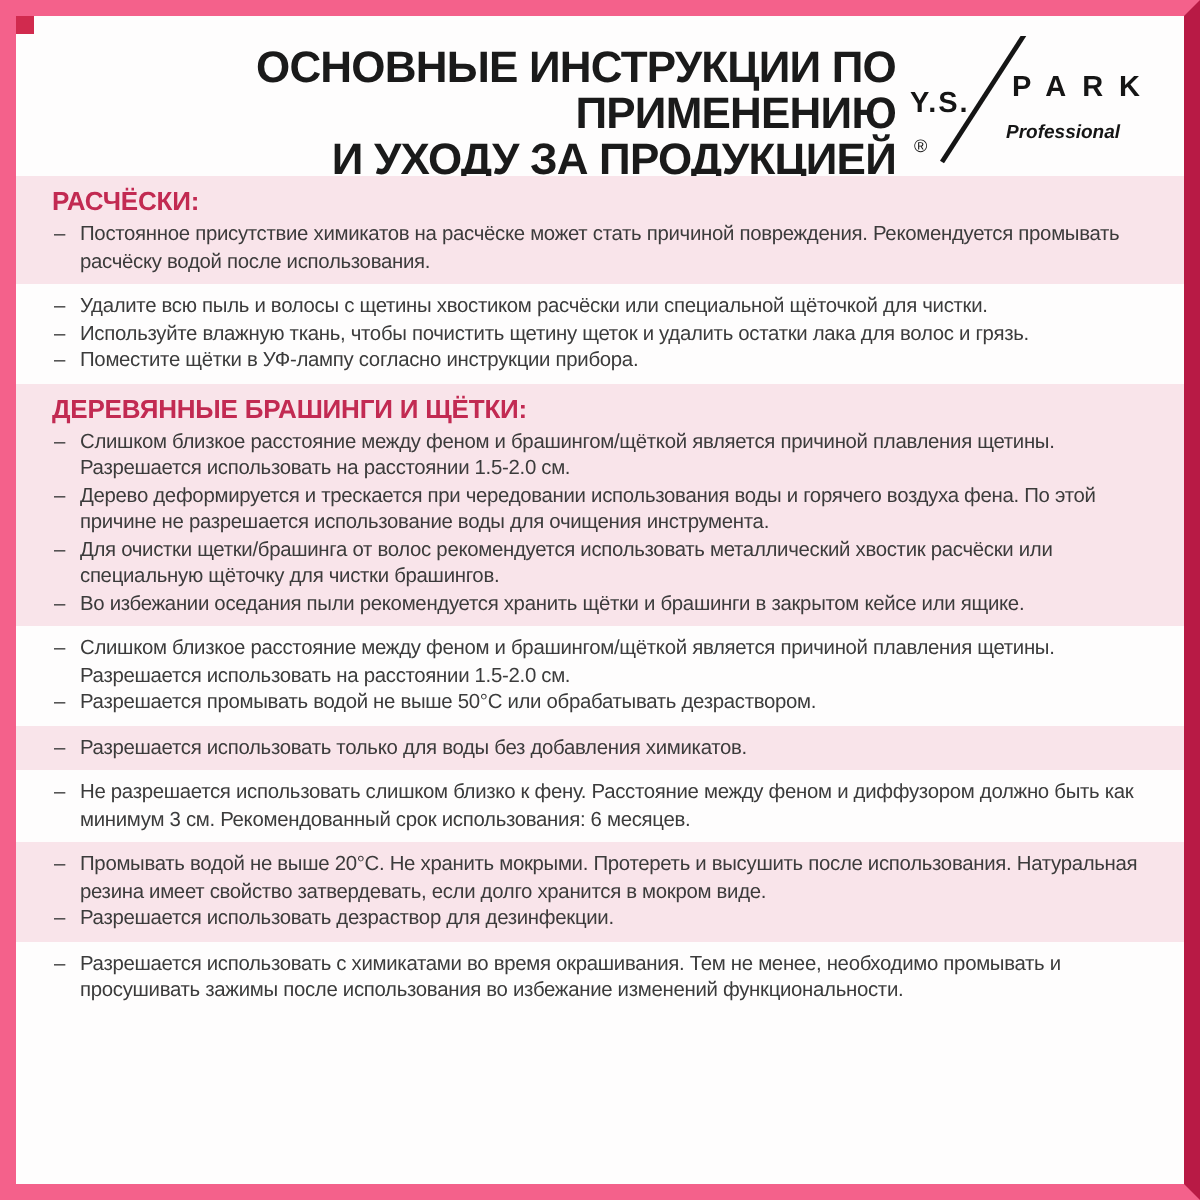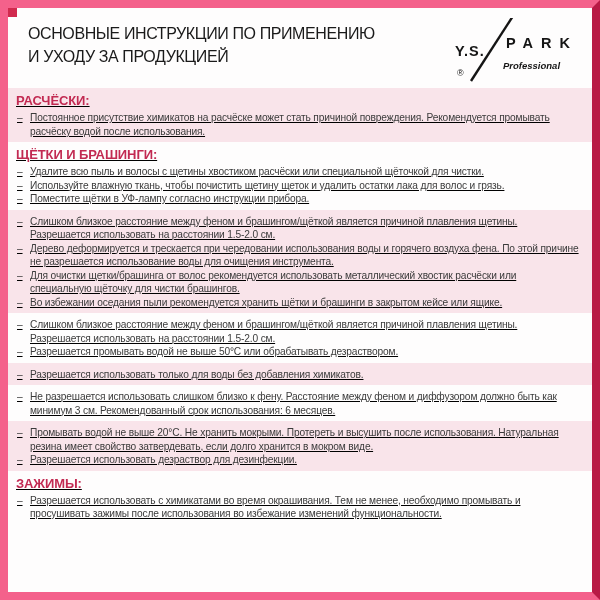--- a/index.html
+++ b/index.html
@@ -19,25 +19,26 @@
   }
   .content{
     position:relative;width:584px;height:584px;
     display:flex;flex-direction:column;overflow:hidden;
   }
   .header{
     display:flex;justify-content:space-between;align-items:flex-start;
     padding:14px 10px 0 20px;height:66px;flex:none;
   }
   .title{
-    font-size:16px;font-weight:normal;line-height:23px;color:#1a1a1a;
+    font-size:22px;font-weight:bold;line-height:23px;color:#1a1a1a;
     letter-spacing:-0.4px;
+    text-align:right;
   }
   .logo{flex:none;margin-top:-4px;margin-right:4px;text-align:center;}
-  .section{padding:5px 10px 4px 8px;text-decoration:underline;}
+  .section{padding:5px 10px 4px 18px;}
   .section.striped{background:#f9e4ea;}
   .section.last{flex:1;}
   .section h2{
     margin:0 0 2px 0;font-size:13px;line-height:16px;font-weight:bold;
     color:#c22a52;letter-spacing:-0.1px;
   }
   .bullet{display:flex;font-size:10.2px;line-height:13.5px;color:#3b3b3b;letter-spacing:-0.15px;}
   .bullet .dash{flex:none;width:13px;padding-left:1px;}
   .bullet .btext{flex:1;padding-right:2px;}
 </style>
@@ -67,36 +68,36 @@
 
     <div class="section striped">
       <h2>РАСЧЁСКИ:</h2>
       <div class="bullet">
         <span class="dash">–</span>
         <span class="btext">Постоянное присутствие химикатов на расчёске может стать причиной повреждения. Рекомендуется промывать расчёску водой после использования.</span>
       </div>
     </div>
 
     <div class="section">
-      <h2>ЩЁТКИ И БРАШИНГИ:</h2>
       <div class="bullet">
         <span class="dash">–</span>
         <span class="btext">Удалите всю пыль и волосы с щетины хвостиком расчёски или специальной щёточкой для чистки.</span>
       </div>
       <div class="bullet">
         <span class="dash">–</span>
         <span class="btext">Используйте влажную ткань, чтобы почистить щетину щеток и удалить остатки лака для волос и грязь.</span>
       </div>
       <div class="bullet">
         <span class="dash">–</span>
         <span class="btext">Поместите щётки в УФ-лампу согласно инструкции прибора.</span>
       </div>
     </div>
 
     <div class="section striped">
+      <h2>ДЕРЕВЯННЫЕ БРАШИНГИ И ЩЁТКИ:</h2>
       <div class="bullet">
         <span class="dash">–</span>
         <span class="btext">Слишком близкое расстояние между феном и брашингом/щёткой является причиной плавления щетины. Разрешается использовать на расстоянии 1.5-2.0 см.</span>
       </div>
       <div class="bullet">
         <span class="dash">–</span>
         <span class="btext">Дерево деформируется и трескается при чередовании использования воды и горячего воздуха фена. По этой причине не разрешается использование воды для очищения инструмента.</span>
       </div>
       <div class="bullet">
         <span class="dash">–</span>
@@ -138,21 +139,20 @@
         <span class="dash">–</span>
         <span class="btext">Промывать водой не выше 20°C. Не хранить мокрыми. Протереть и высушить после использования. Натуральная резина имеет свойство затвердевать, если долго хранится в мокром виде.</span>
       </div>
       <div class="bullet">
         <span class="dash">–</span>
         <span class="btext">Разрешается использовать дезраствор для дезинфекции.</span>
       </div>
     </div>
 
     <div class="section last">
-      <h2>ЗАЖИМЫ:</h2>
       <div class="bullet">
         <span class="dash">–</span>
         <span class="btext">Разрешается использовать с химикатами во время окрашивания. Тем не менее, необходимо промывать и просушивать зажимы после использования во избежание изменений функциональности.</span>
       </div>
     </div>
 
   </div>
 </div>
 
 </body></html>

